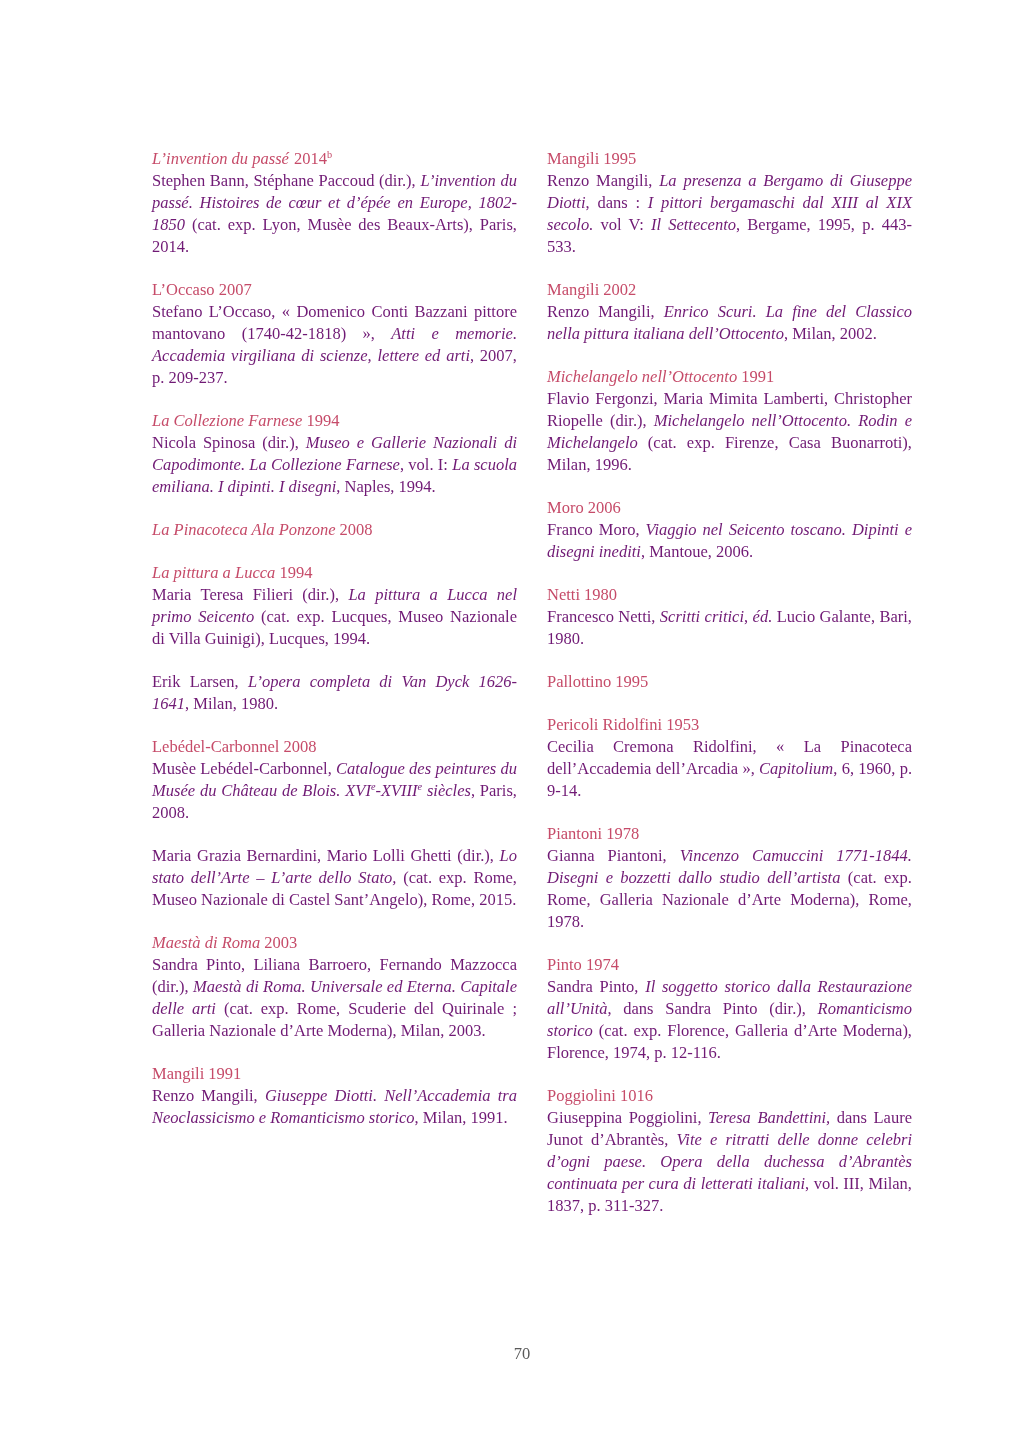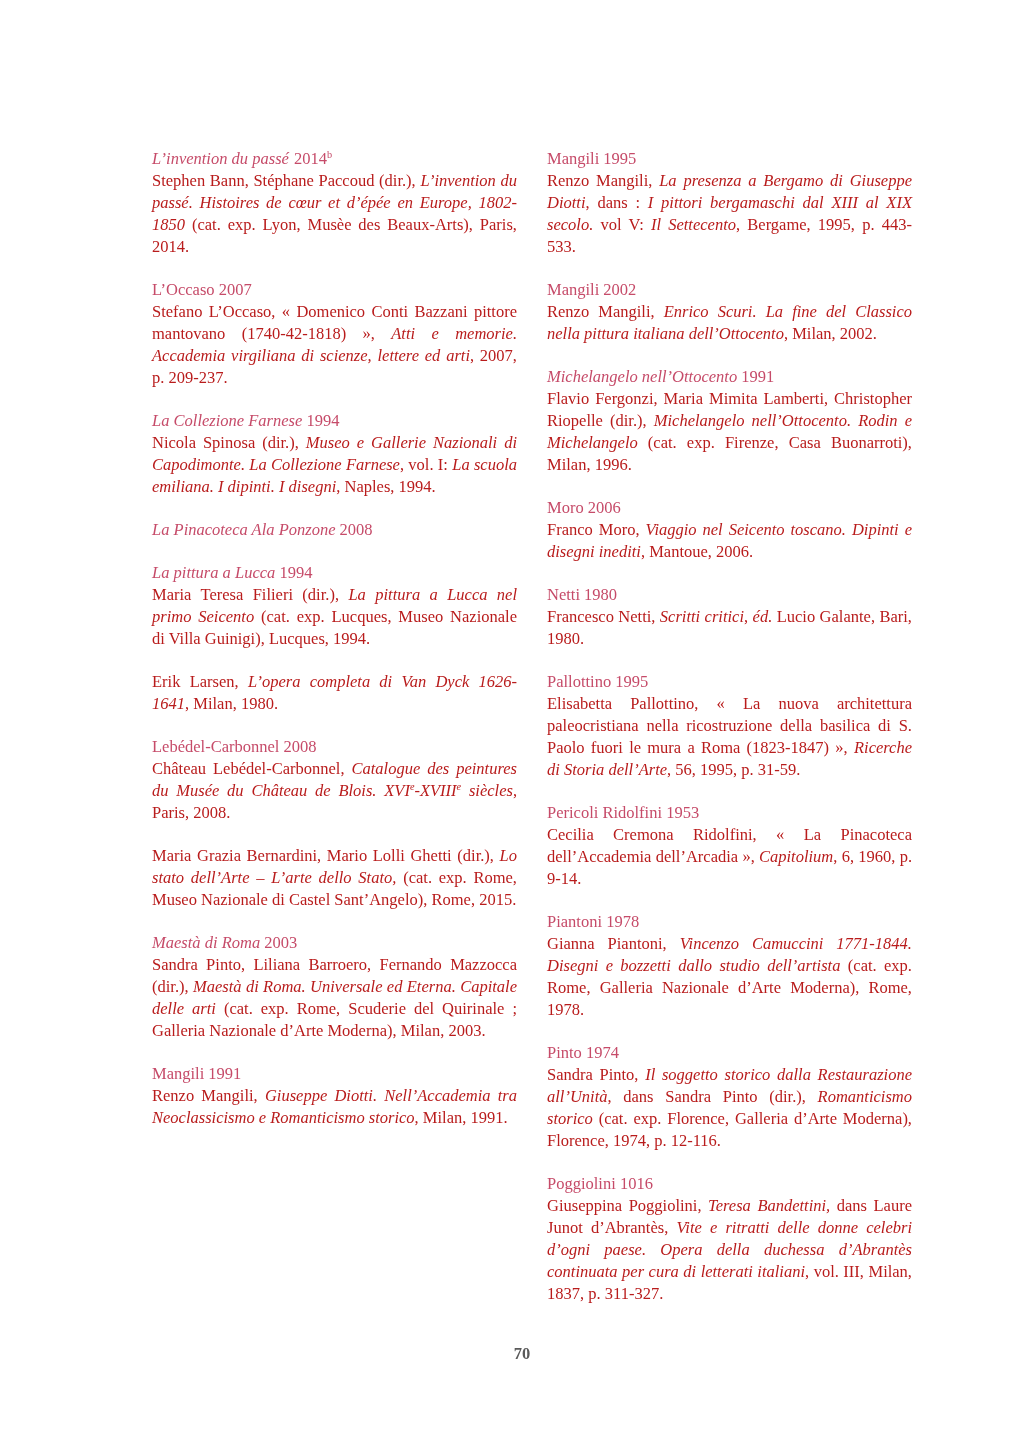--- a/index.html
+++ b/index.html
@@ -35,39 +35,38 @@
   }
   .entry-heading {
     font-size: 16.5px;
     line-height: 22px;
     color: #c64b69;
   }
   .entry-body {
     margin: 0;
     font-size: 16.5px;
     line-height: 22px;
-    color: #b91c1c;
+    color: #701a75;
     text-align: justify;
   }
   .it { font-style: italic; }
   .pad { margin-left: 5px; }
   sup {
     font-size: 0.62em;
     line-height: 0;
     vertical-align: super;
   }
   .footer {
     position: absolute;
     left: 152px;
     top: 1344px;
     width: 740px;
     text-align: center;
     font-size: 16.5px;
     color: #5a5a5a;
-    font-weight: bold;
   }
 </style>
 </head>
 <body>
 
 <div class="page">
   <main class="content">
     <section class="col">
         <article class="entry">
           <div class="entry-heading"><span class="it">L’invention du passé</span><span class="pad">2014</span><sup>b</sup></div>
@@ -86,21 +85,21 @@
         </article>
         <article class="entry">
           <div class="entry-heading"><span class="it">La pittura a Lucca</span><span> 1994</span></div>
           <p class="entry-body"><span>Maria Teresa Filieri (dir.), </span><span class="it">La pittura a Lucca nel primo Seicento</span><span> (cat. exp. Lucques, Museo Nazionale di Villa Guinigi), Lucques, 1994.</span></p>
         </article>
         <article class="entry">
           <p class="entry-body"><span>Erik Larsen, </span><span class="it">L’opera completa di Van Dyck 1626-1641</span><span>, Milan, 1980.</span></p>
         </article>
         <article class="entry">
           <div class="entry-heading"><span>Lebédel-Carbonnel 2008</span></div>
-          <p class="entry-body"><span>Château Lebédel-Carbonnel, </span><span class="it">Catalogue des peintures du Musée du Château de Blois. XVI</span><sup class="it">e</sup><span class="it">-XVIII</span><sup class="it">e</sup><span class="it"> siècles</span><span>, Paris, 2008.</span></p>
+          <p class="entry-body"><span>Musèe Lebédel-Carbonnel, </span><span class="it">Catalogue des peintures du Musée du Château de Blois. XVI</span><sup class="it">e</sup><span class="it">-XVIII</span><sup class="it">e</sup><span class="it"> siècles</span><span>, Paris, 2008.</span></p>
         </article>
         <article class="entry">
           <p class="entry-body"><span>Maria Grazia Bernardini, Mario Lolli Ghetti (dir.), </span><span class="it">Lo stato dell’Arte – L’arte dello Stato,</span><span> (cat. exp. Rome, Museo Nazionale di Castel Sant’Angelo), Rome, 2015.</span></p>
         </article>
         <article class="entry">
           <div class="entry-heading"><span class="it">Maestà di Roma</span><span> 2003</span></div>
           <p class="entry-body"><span>Sandra Pinto, Liliana Barroero, Fernando Mazzocca (dir.), </span><span class="it">Maestà di Roma. Universale ed Eterna. Capitale delle arti</span><span> (cat. exp. Rome, Scuderie del Quirinale ; Galleria Nazionale d’Arte Moderna), Milan, 2003.</span></p>
         </article>
         <article class="entry">
           <div class="entry-heading"><span>Mangili 1991</span></div>
@@ -123,21 +122,20 @@
         <article class="entry">
           <div class="entry-heading"><span>Moro 2006</span></div>
           <p class="entry-body"><span>Franco Moro, </span><span class="it">Viaggio nel Seicento toscano. Dipinti e disegni inediti</span><span>, Mantoue, 2006.</span></p>
         </article>
         <article class="entry">
           <div class="entry-heading"><span>Netti 1980</span></div>
           <p class="entry-body"><span>Francesco Netti, </span><span class="it">Scritti critici</span><span>, </span><span class="it">éd.</span><span> Lucio Galante, Bari, 1980.</span></p>
         </article>
         <article class="entry">
           <div class="entry-heading"><span>Pallottino 1995</span></div>
-          <p class="entry-body"><span>Elisabetta Pallottino, « La nuova architettura paleocristiana nella ricostruzione della basilica di S. Paolo fuori le mura a Roma (1823-1847) », </span><span class="it">Ricerche di Storia dell’Arte</span><span>, 56, 1995, p. 31-59.</span></p>
         </article>
         <article class="entry">
           <div class="entry-heading"><span>Pericoli Ridolfini 1953</span></div>
           <p class="entry-body"><span>Cecilia Cremona Ridolfini, « La Pinacoteca dell’Accademia dell’Arcadia », </span><span class="it">Capitolium</span><span>, 6, 1960, p. 9-14.</span></p>
         </article>
         <article class="entry">
           <div class="entry-heading"><span>Piantoni 1978</span></div>
           <p class="entry-body"><span>Gianna Piantoni, </span><span class="it">Vincenzo Camuccini 1771-1844. Disegni e bozzetti dallo studio dell’artista</span><span> (cat. exp. Rome, Galleria Nazionale d’Arte Moderna), Rome, 1978.</span></p>
         </article>
         <article class="entry">

